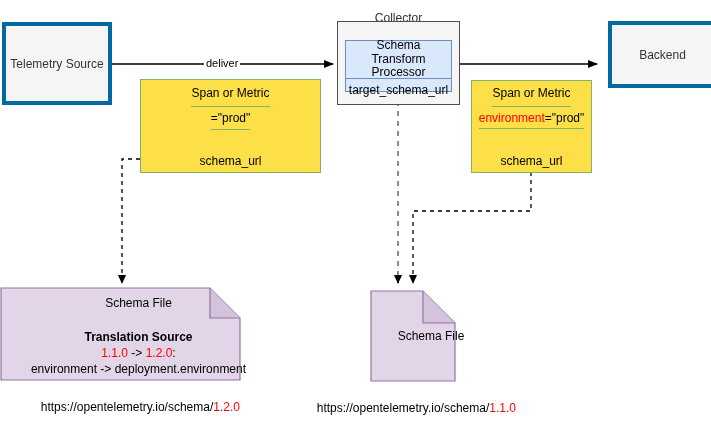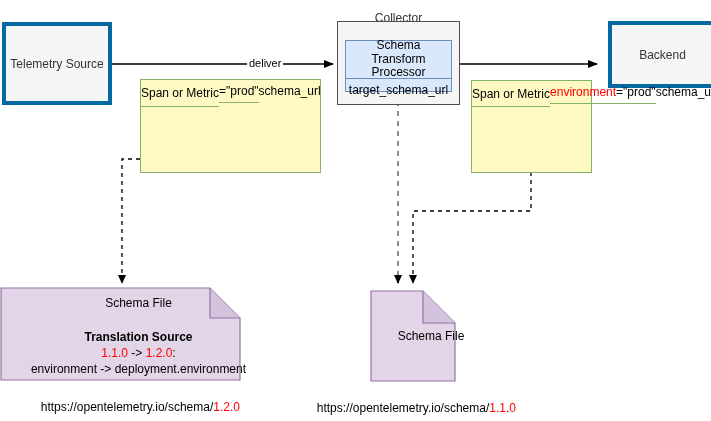--- a/index.html
+++ b/index.html
@@ -22,22 +22,22 @@
   .procbox{position:absolute;box-sizing:border-box;background:#dae8fc;
            border:1px solid #6c8ebf;}
   .proc-title{box-sizing:border-box;height:38px;display:flex;
               align-items:center;justify-content:center;text-align:center;
               font-size:12px;color:#000000;line-height:1.15;
               border-bottom:1px solid #6c8ebf;padding:0 2px;}
   .proc-row{box-sizing:border-box;height:22px;display:flex;
             align-items:center;justify-content:center;font-size:12px;
             color:#000000;}
 
-  .gtable{position:absolute;box-sizing:border-box;background:#fef9c3;
-          border:1px solid #82b366;display:flex;flex-direction:row;}
+  .gtable{position:absolute;box-sizing:border-box;background:#fde047;
+          border:1px solid #82b366;display:flex;flex-direction:column;align-items:center;}
   .grow{box-sizing:border-box;display:flex;align-items:center;
         justify-content:center;font-size:12px;color:#000000;
         border-bottom:1px solid #82b366;white-space:nowrap;}
   .grow:last-child{border-bottom:none;}
   .attr-key{color:#ff0000;}
   .attr-val{color:#000000;}
 
   .notewrap{position:absolute;margin-left:18px;}
   .note-title{position:absolute;left:0;width:100%;text-align:center;
               font-size:12px;color:#000000;}
@@ -46,21 +46,21 @@
   .note-rules b{font-weight:bold;}
   .ver{color:#ff0000;}
   .note-center{position:absolute;left:0;top:0;width:100%;height:100%;
                display:flex;align-items:center;justify-content:center;
                font-size:12px;color:#000000;}
 
   .urlcap{position:absolute;font-size:12px;color:#000000;text-align:right;
           white-space:nowrap;}
 
   .edgelabel{position:absolute;font-size:11px;color:#000000;
-             background:#ffffff;padding:0 2px;white-space:nowrap;margin-left:43px;}
+             background:#ffffff;padding:0 2px;white-space:nowrap;}
 </style>
 </head>
 <body>
 
 <div id="stage">
 
   <svg class="layer" viewBox="0 0 711 421">
     <defs>
       <marker id="arrowBlack" markerWidth="10" markerHeight="8" refX="9" refY="4" orient="auto" markerUnits="userSpaceOnUse">
         <path d="M0,0 L10,4 L0,8 z" fill="#000000"></path>

